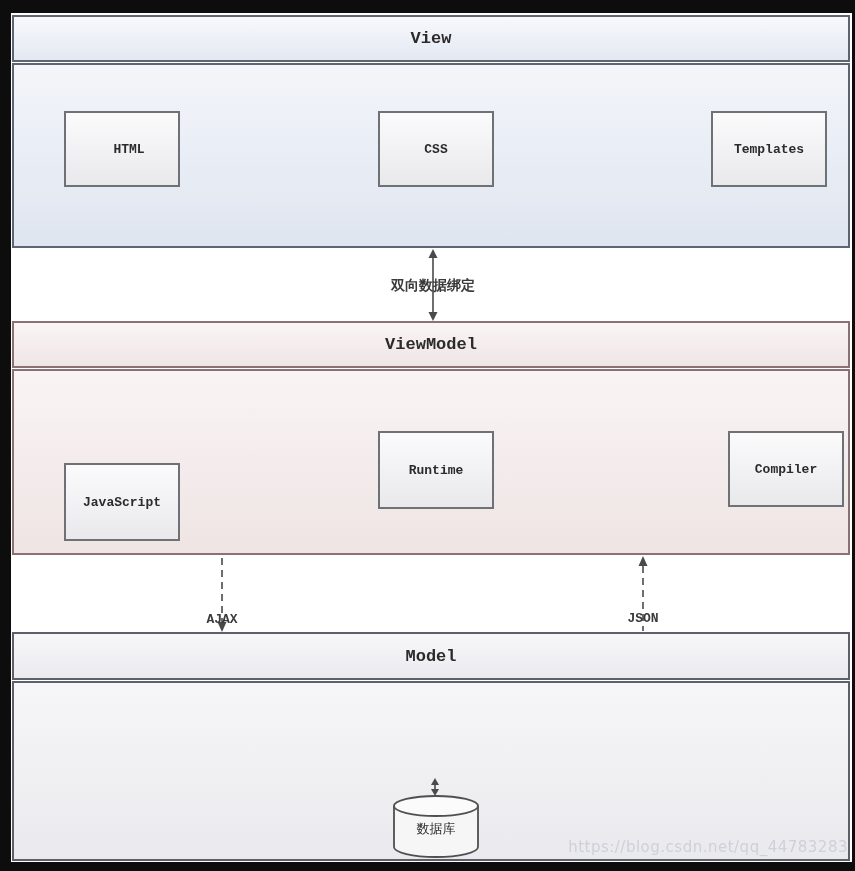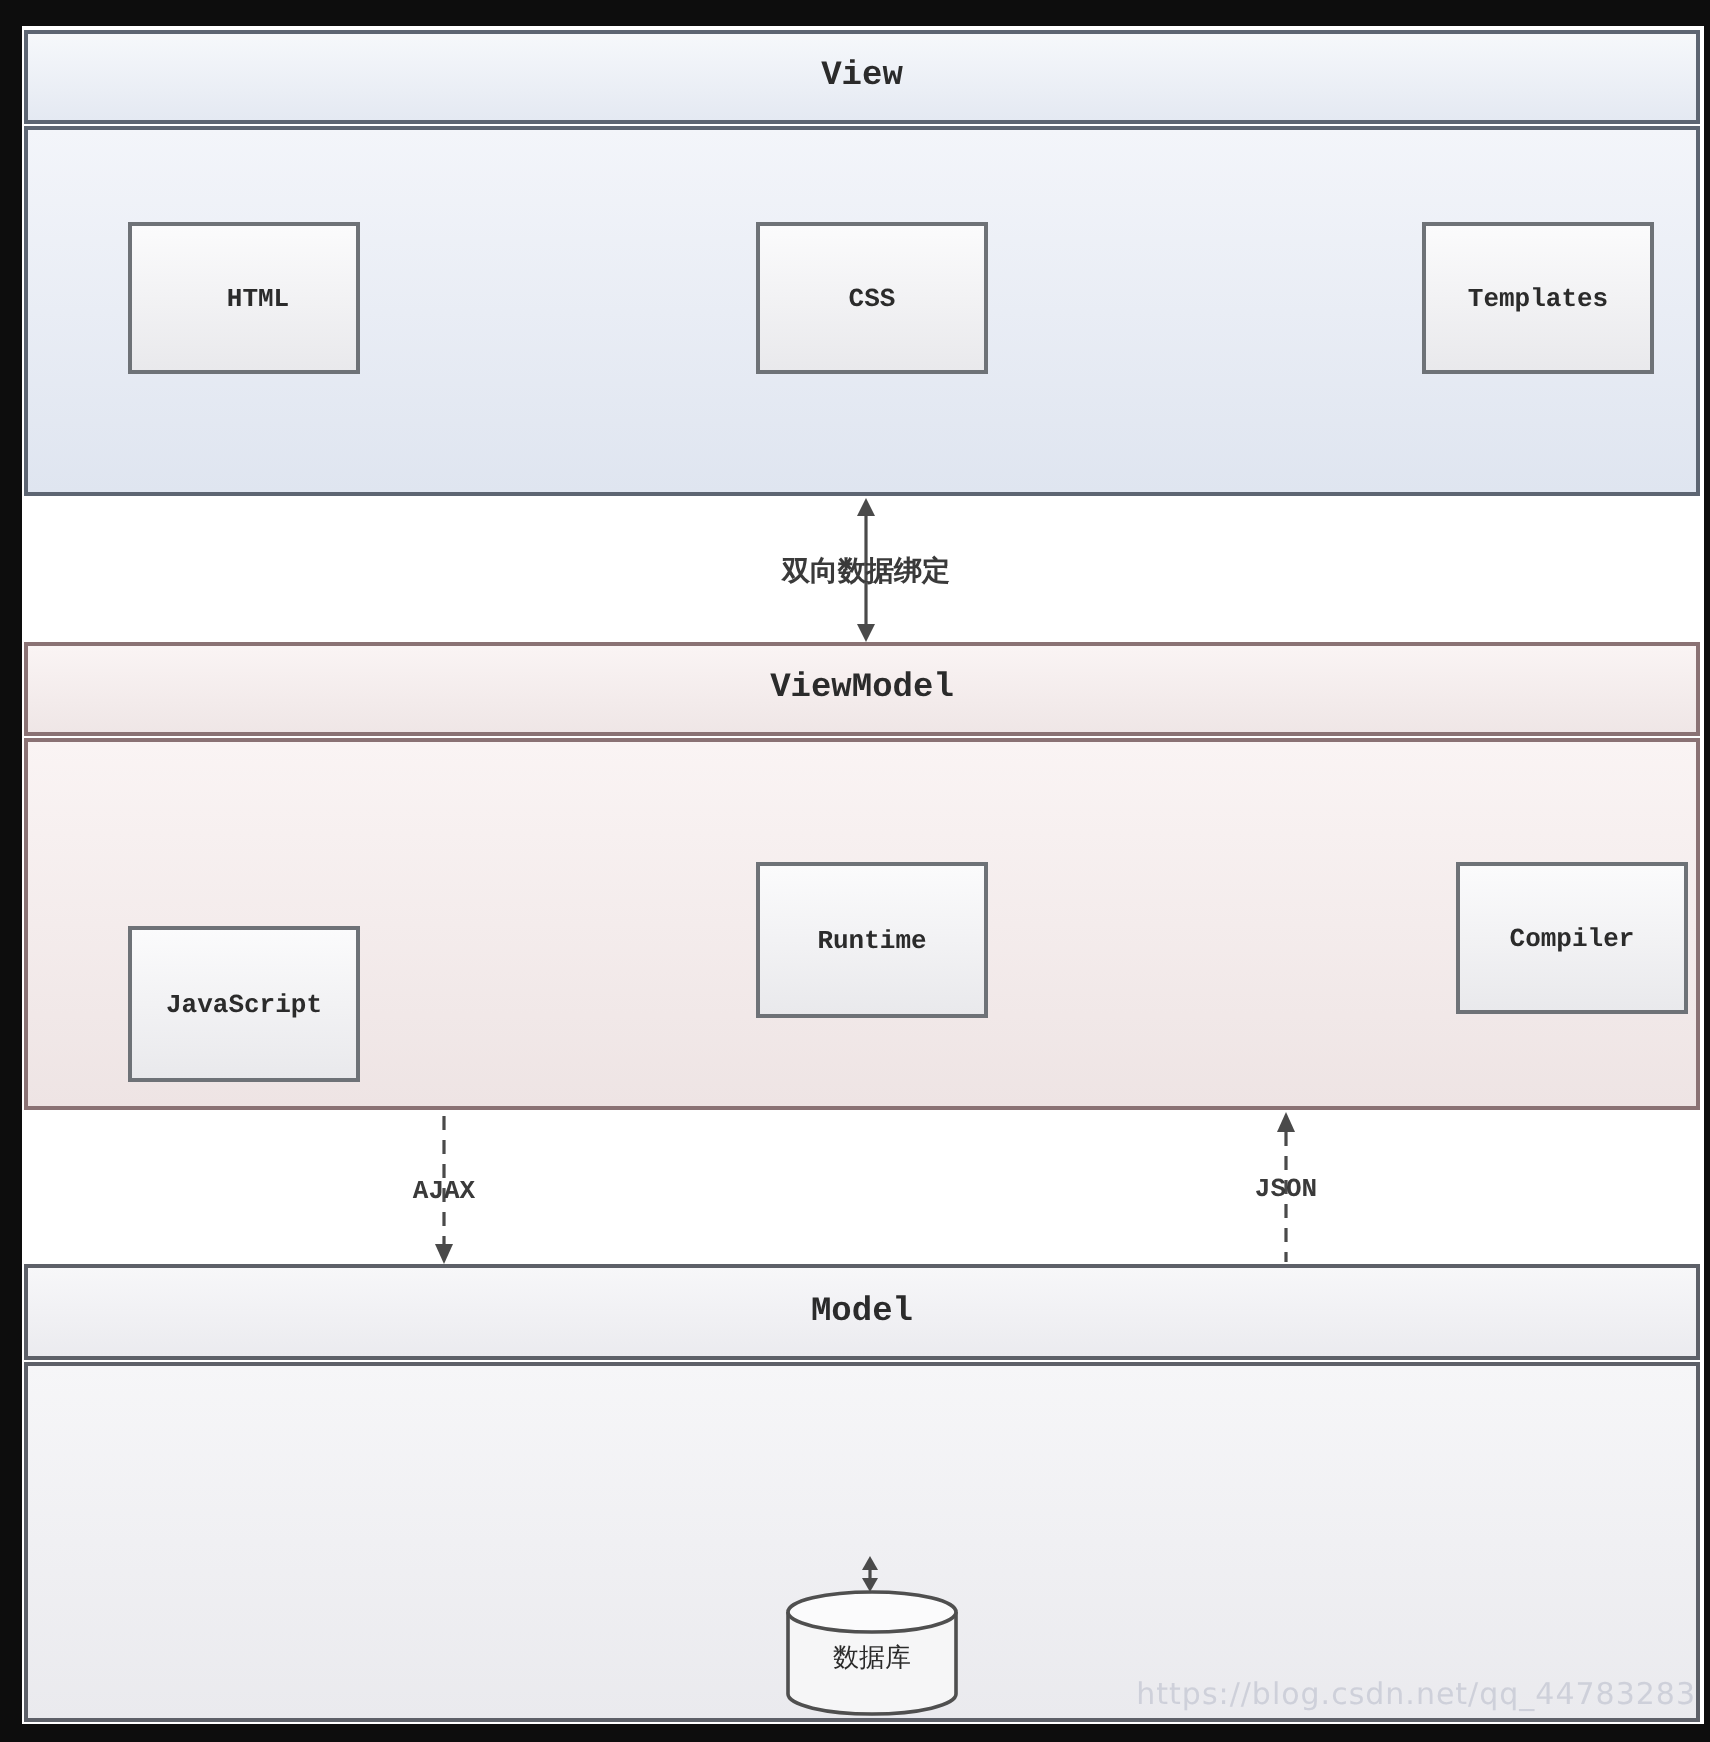--- a/index.html
+++ b/index.html
@@ -50,21 +50,21 @@
   .small-node { width: 116px; height: 76px; }
   .java-node  { left: 52px; top: 16px; width: 755px; height: 78px;
                 flex-direction: column; line-height: 1.45; }
   .java-node .cjk { font-family: "DejaVu Sans", sans-serif; font-weight: 700; }
   .arrow-svg { position: absolute; }
   .conn-label {
     position: absolute; text-align: center;
     font-size: 14px; color: #3a3a3a; font-weight: 700;
   }
   .cjk-label { font-family: "DejaVu Sans", sans-serif; }
-  .mono-label { font-family: "Liberation Mono", "DejaVu Sans Mono", monospace; font-size: 13px; }
+  .mono-label { font-family: "Liberation Mono", "DejaVu Sans Mono", monospace; font-size: 13px; margin-top: 24px; }
   .cylinder-wrap { position: absolute; left: 378px; top: 111px; width: 88px; height: 66px; }
   .cylinder-label {
     position: absolute; left: 0; top: 26px; width: 88px;
     text-align: center; font-size: 13px; font-weight: 400; color: #2b2b2b;
     font-family: "DejaVu Sans", sans-serif;
   }
   .watermark {
     position: absolute; left: 560px; top: 838px; width: 288px;
     text-align: right; font-size: 15px;
     color: rgba(203, 205, 215, 0.9);

